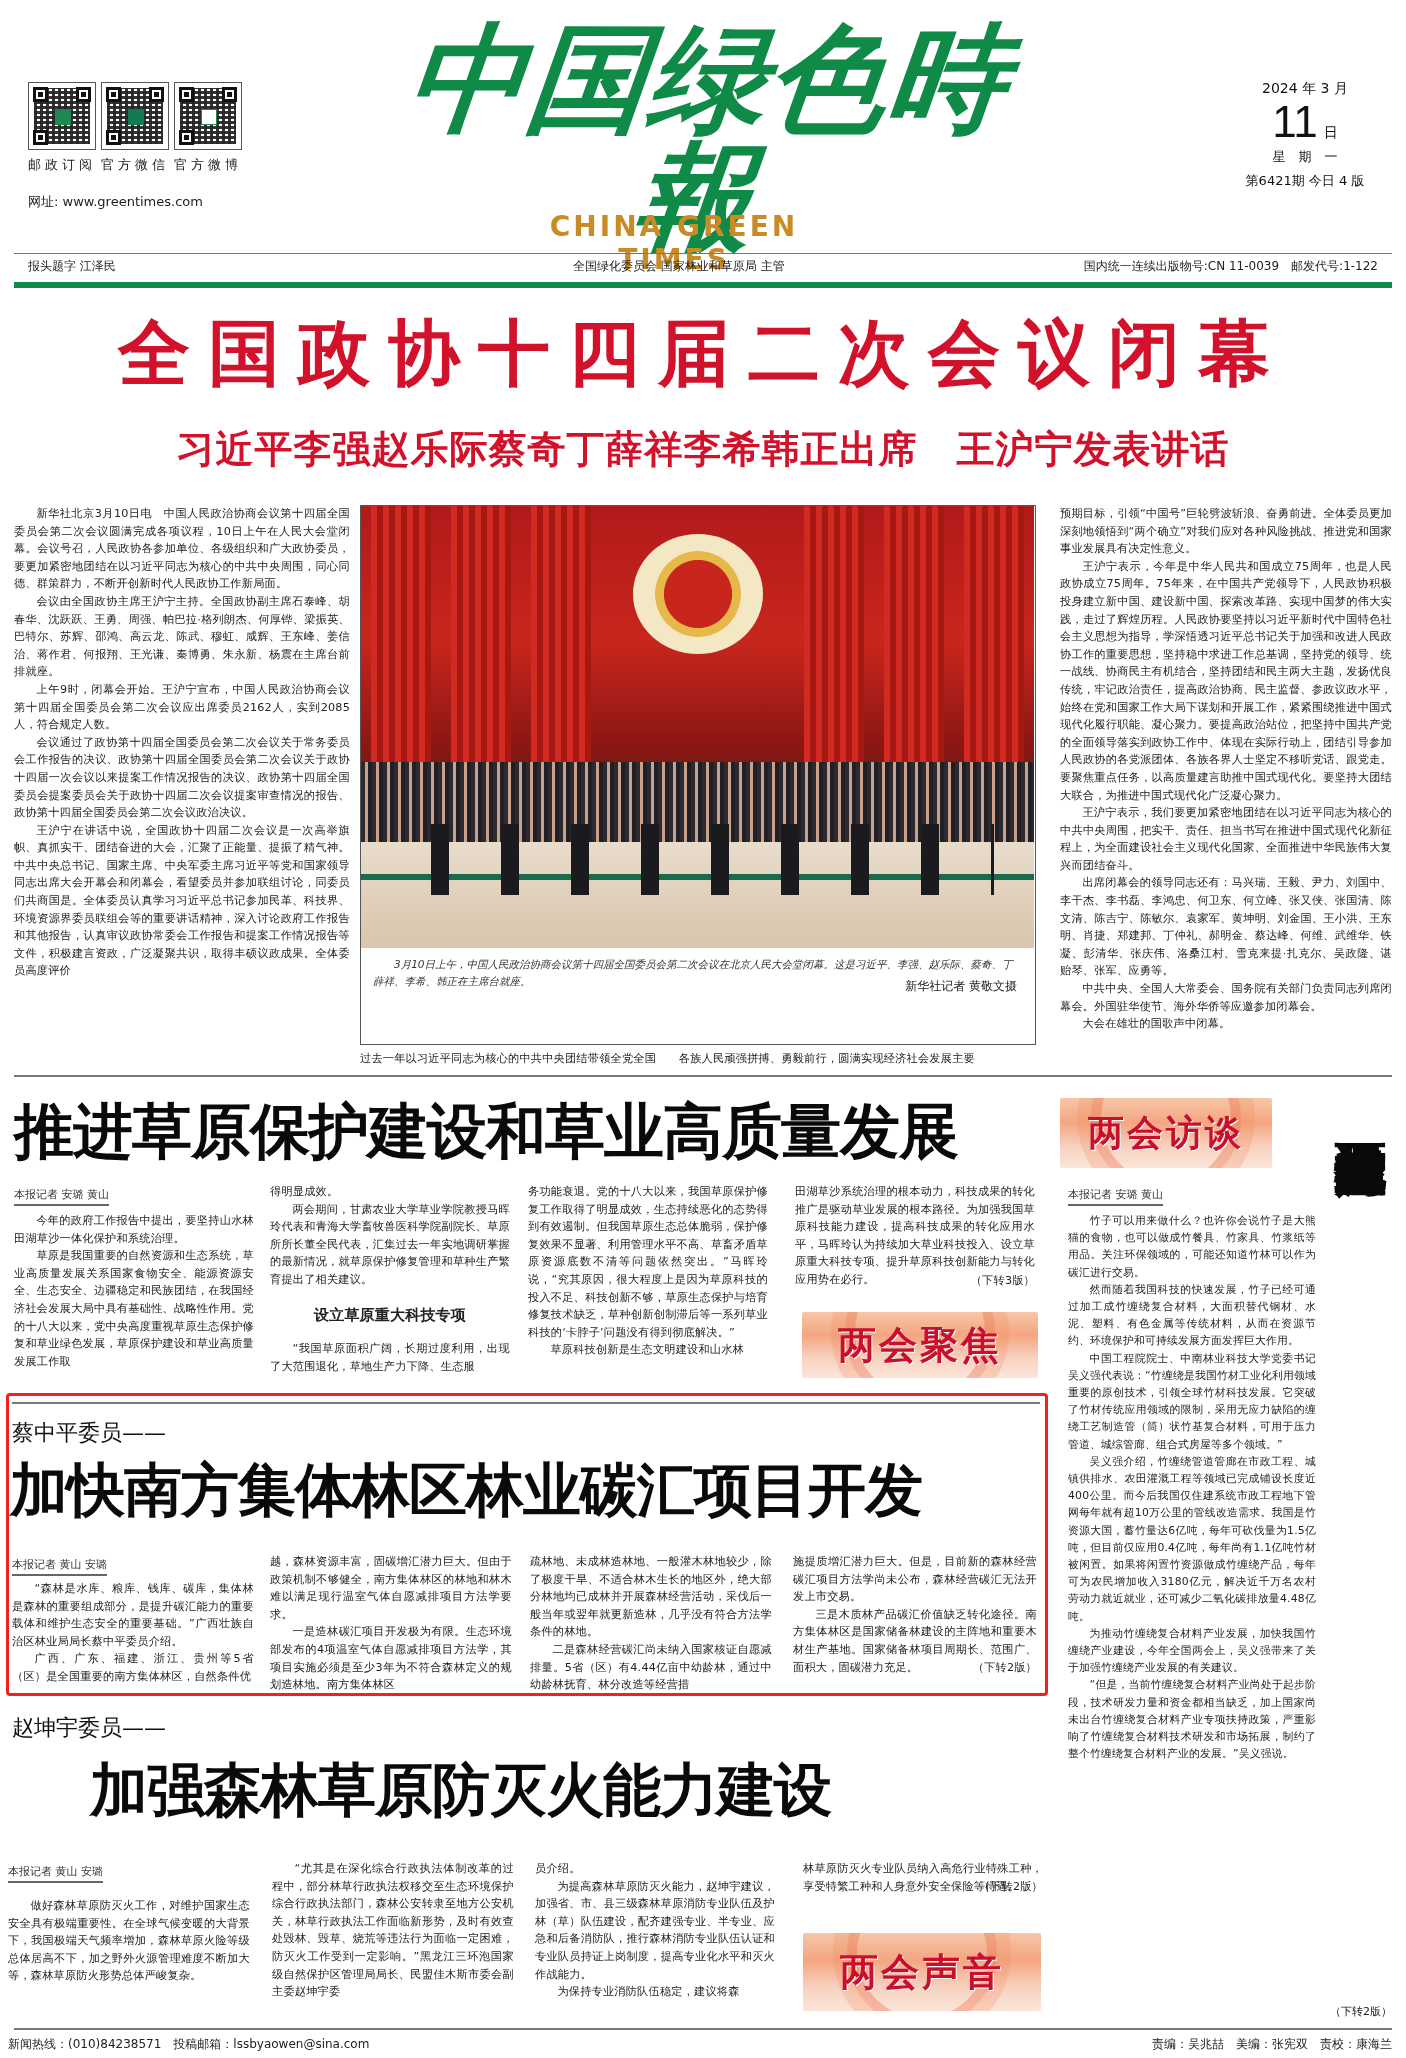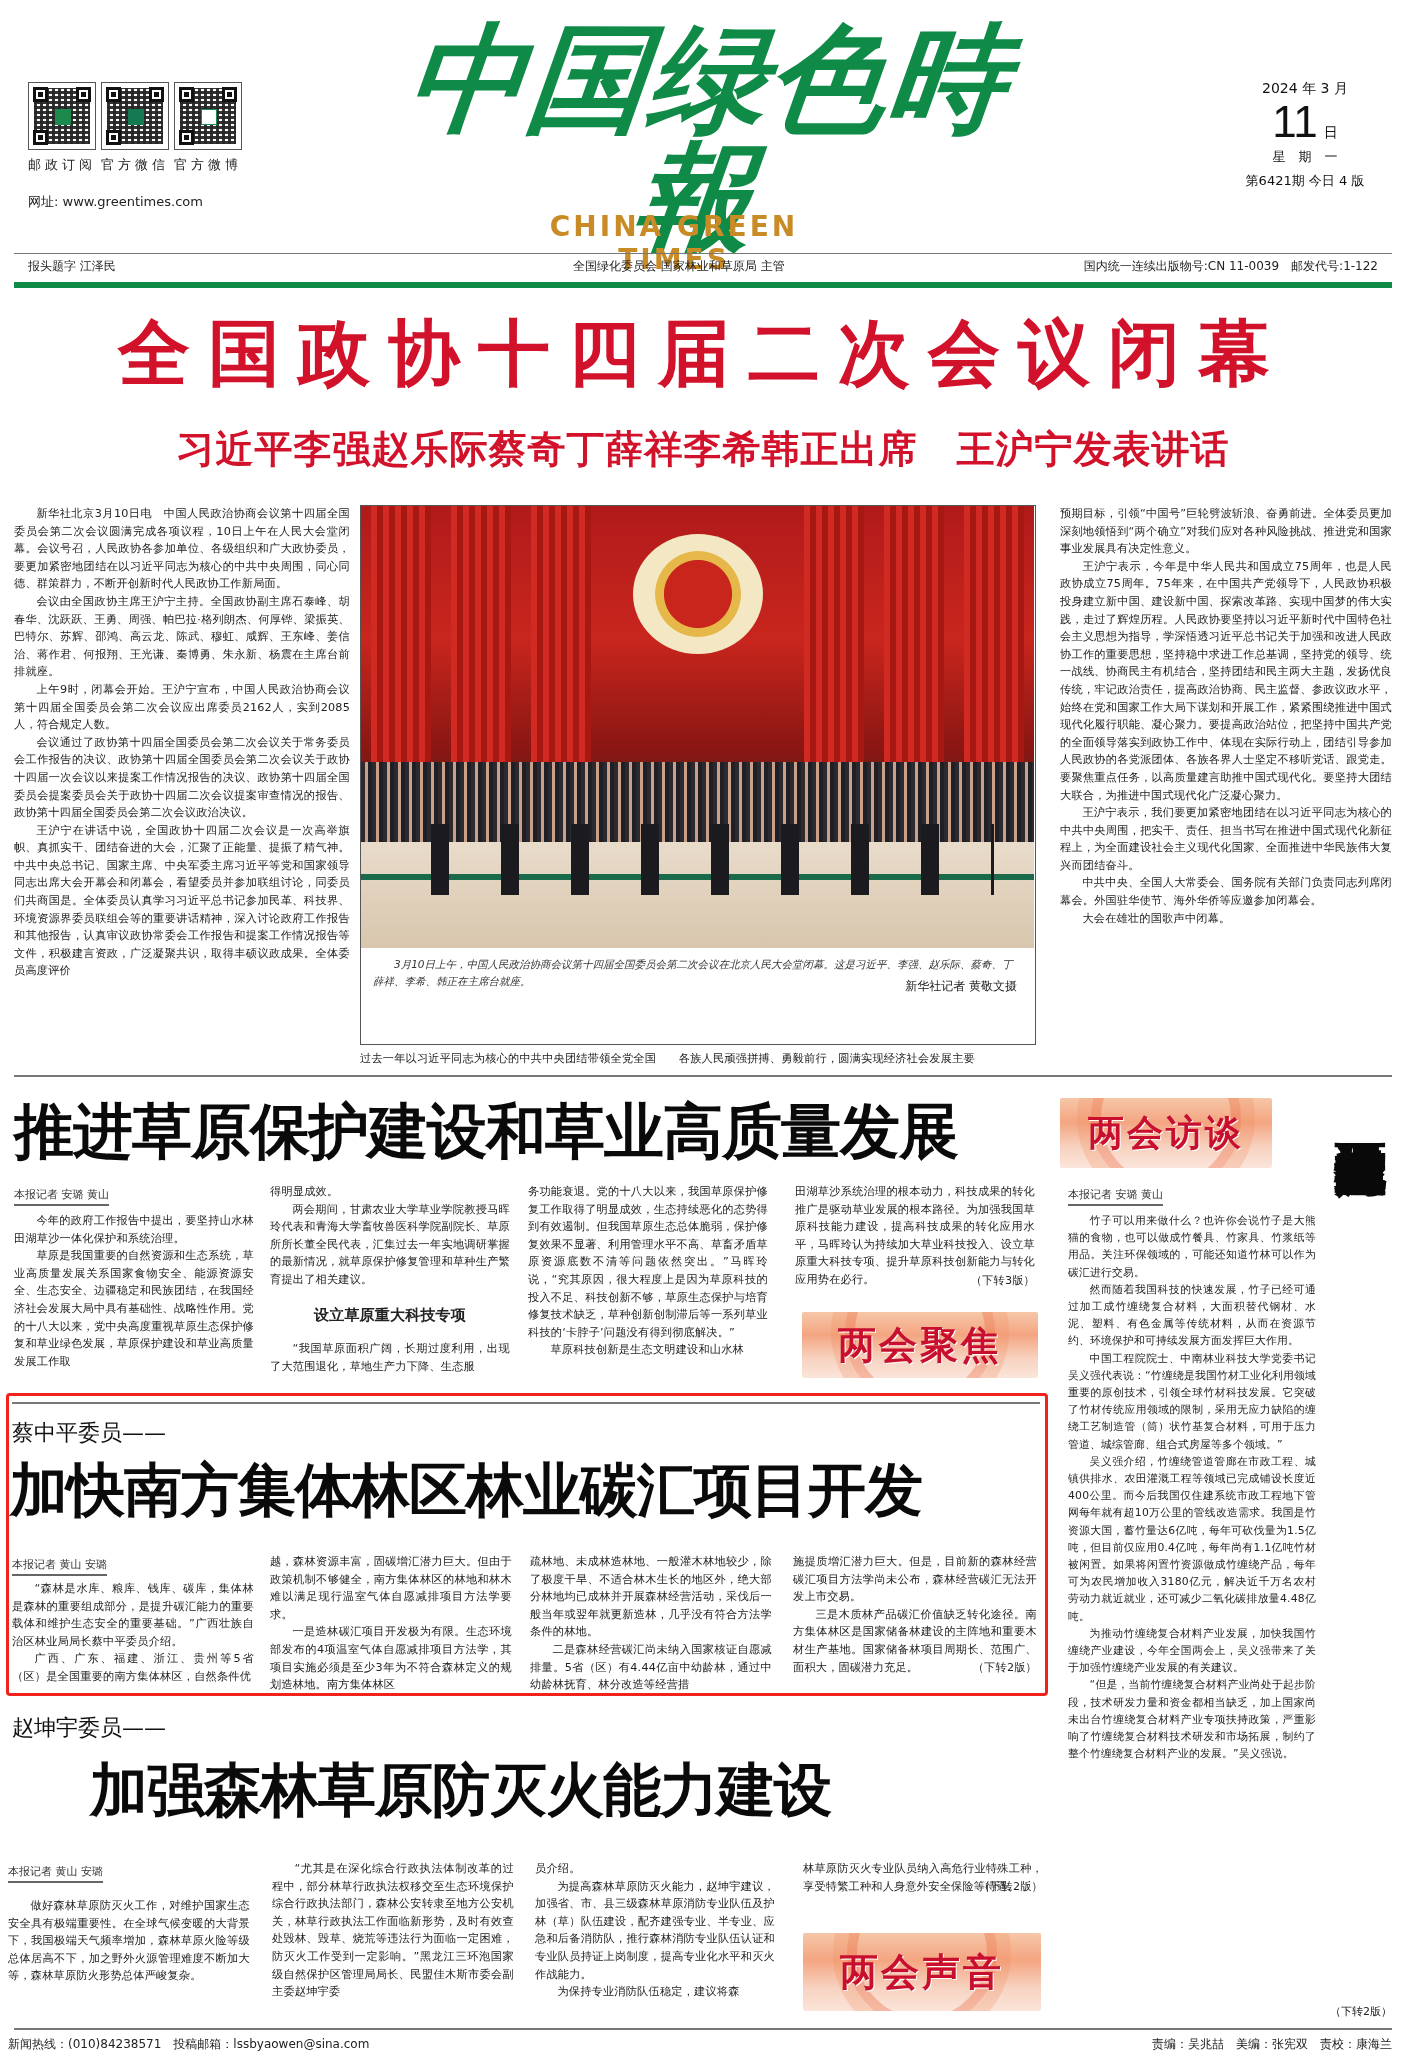--- a/index.html
+++ b/index.html
@@ -125,20 +125,21 @@
     <span style="text-indent:2em;display:block">3月10日上午，中国人民政治协商会议第十四届全国委员会第二次会议在北京人民大会堂闭幕。这是习近平、李强、赵乐际、蔡奇、丁薛祥、李希、韩正在主席台就座。</span>
   </div>
   <div class="abs" style="right:18px;top:472px;font-size:12px;color:#222">新华社记者 黄敬文摄</div>
 </div>
 <div class="abs txt" style="left:360px;top:1050px;width:680px;white-space:nowrap">过去一年以习近平同志为核心的中共中央团结带领全党全国　　各族人民顽强拼搏、勇毅前行，圆满实现经济社会发展主要</div>
 
 <div class="abs txt" style="left:1060px;top:505px;width:332px">
   <p class="noind">预期目标，引领“中国号”巨轮劈波斩浪、奋勇前进。全体委员更加深刻地领悟到“两个确立”对我们应对各种风险挑战、推进党和国家事业发展具有决定性意义。</p>
   <p>王沪宁表示，今年是中华人民共和国成立75周年，也是人民政协成立75周年。75年来，在中国共产党领导下，人民政协积极投身建立新中国、建设新中国、探索改革路、实现中国梦的伟大实践，走过了辉煌历程。人民政协要坚持以习近平新时代中国特色社会主义思想为指导，学深悟透习近平总书记关于加强和改进人民政协工作的重要思想，坚持稳中求进工作总基调，坚持党的领导、统一战线、协商民主有机结合，坚持团结和民主两大主题，发扬优良传统，牢记政治责任，提高政治协商、民主监督、参政议政水平，始终在党和国家工作大局下谋划和开展工作，紧紧围绕推进中国式现代化履行职能、凝心聚力。要提高政治站位，把坚持中国共产党的全面领导落实到政协工作中、体现在实际行动上，团结引导参加人民政协的各党派团体、各族各界人士坚定不移听党话、跟党走。要聚焦重点任务，以高质量建言助推中国式现代化。要坚持大团结大联合，为推进中国式现代化广泛凝心聚力。</p>
   <p>王沪宁表示，我们要更加紧密地团结在以习近平同志为核心的中共中央周围，把实干、责任、担当书写在推进中国式现代化新征程上，为全面建设社会主义现代化国家、全面推进中华民族伟大复兴而团结奋斗。</p>
+  <p>出席闭幕会的领导同志还有：马兴瑞、王毅、尹力、刘国中、李干杰、李书磊、李鸿忠、何卫东、何立峰、张又侠、张国清、陈文清、陈吉宁、陈敏尔、袁家军、黄坤明、刘金国、王小洪、王东明、肖捷、郑建邦、丁仲礼、郝明金、蔡达峰、何维、武维华、铁凝、彭清华、张庆伟、洛桑江村、雪克来提·扎克尔、吴政隆、谌贻琴、张军、应勇等。</p>
   <p>中共中央、全国人大常委会、国务院有关部门负责同志列席闭幕会。外国驻华使节、海外华侨等应邀参加闭幕会。</p>
   <p>大会在雄壮的国歌声中闭幕。</p>
 </div>
 
 <div class="rule" style="top:1075px;height:2px"></div>
 
 <div class="abs black-head" style="left:14px;top:1092px;width:1030px;font-size:60px;white-space:nowrap">推进草原保护建设和草业高质量发展</div>
 <div class="banner" style="left:1060px;top:1098px;width:212px;height:70px">
     <span style="font-size:36px">两会访谈</span>
   </div>

